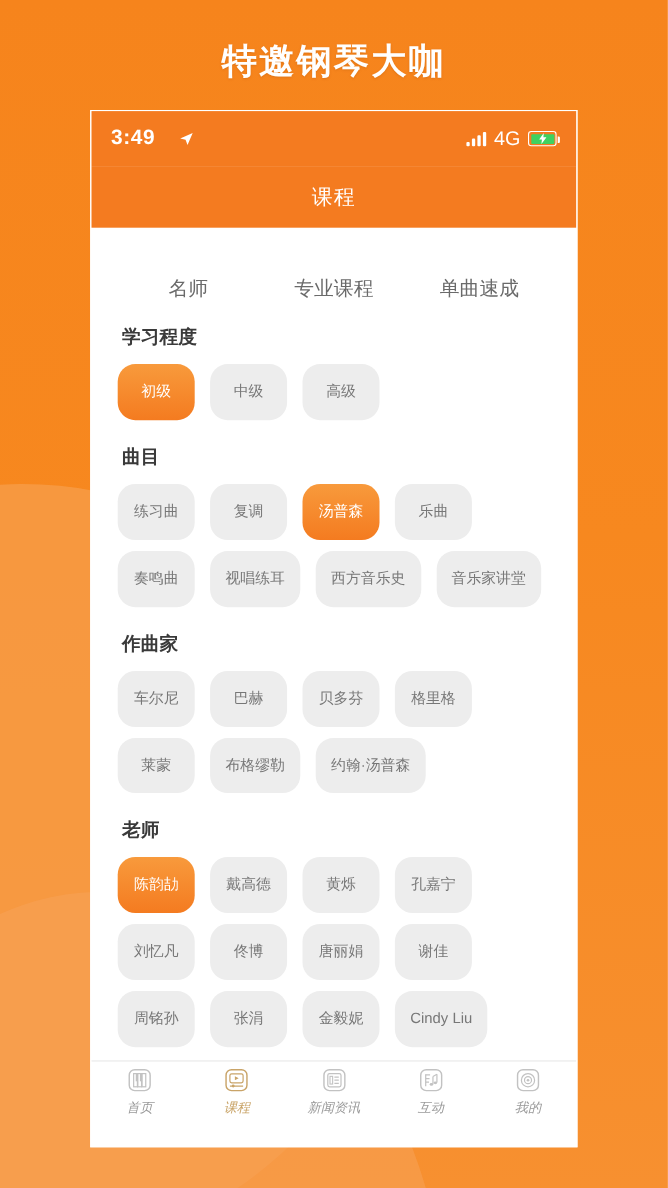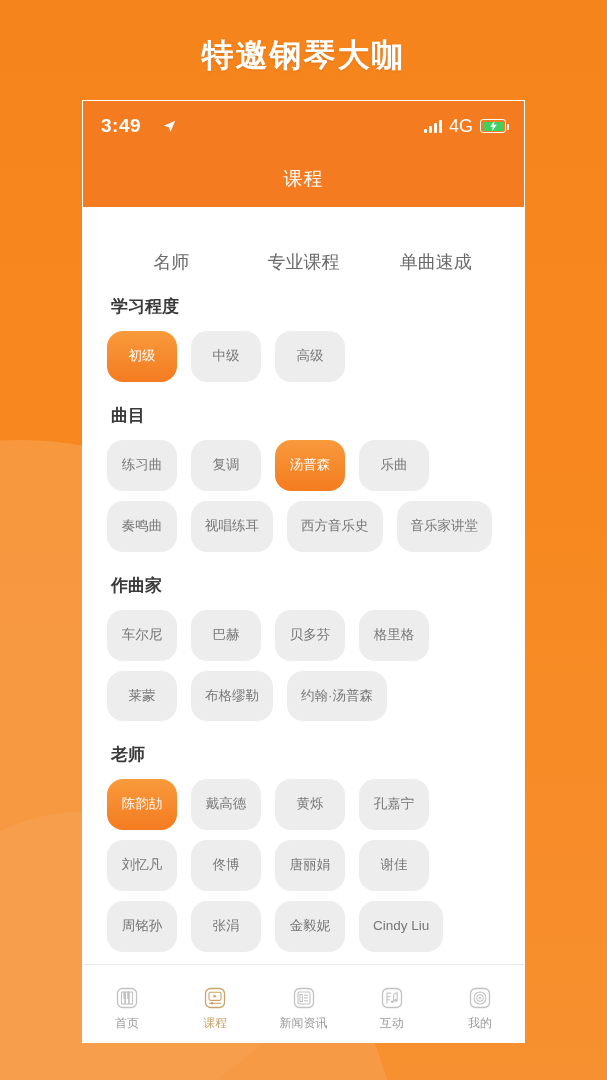--- a/index.html
+++ b/index.html
@@ -184,21 +184,22 @@
     display:flex; align-items:center; justify-content:center;
     cursor:pointer;
   }
 
   
   #bottom-nav{
     height:78px;
     border-top:1px solid #E8E8E8;
     display:flex;
     background:#fff;
-    padding-top:20px;
+    padding-top:4px;
+    font-style:italic;
   }
   .nav-item{
     flex:1;
     display:flex; flex-direction:column; align-items:center; gap:4px;
     cursor:pointer;
   }
   .nav-icon{ width:26px; height:26px; }
   .nav-label{ font-size:12px; color:#9A9A9A; }
   .nav-item.active .nav-label{ color:#C9A468; }
 </style>

